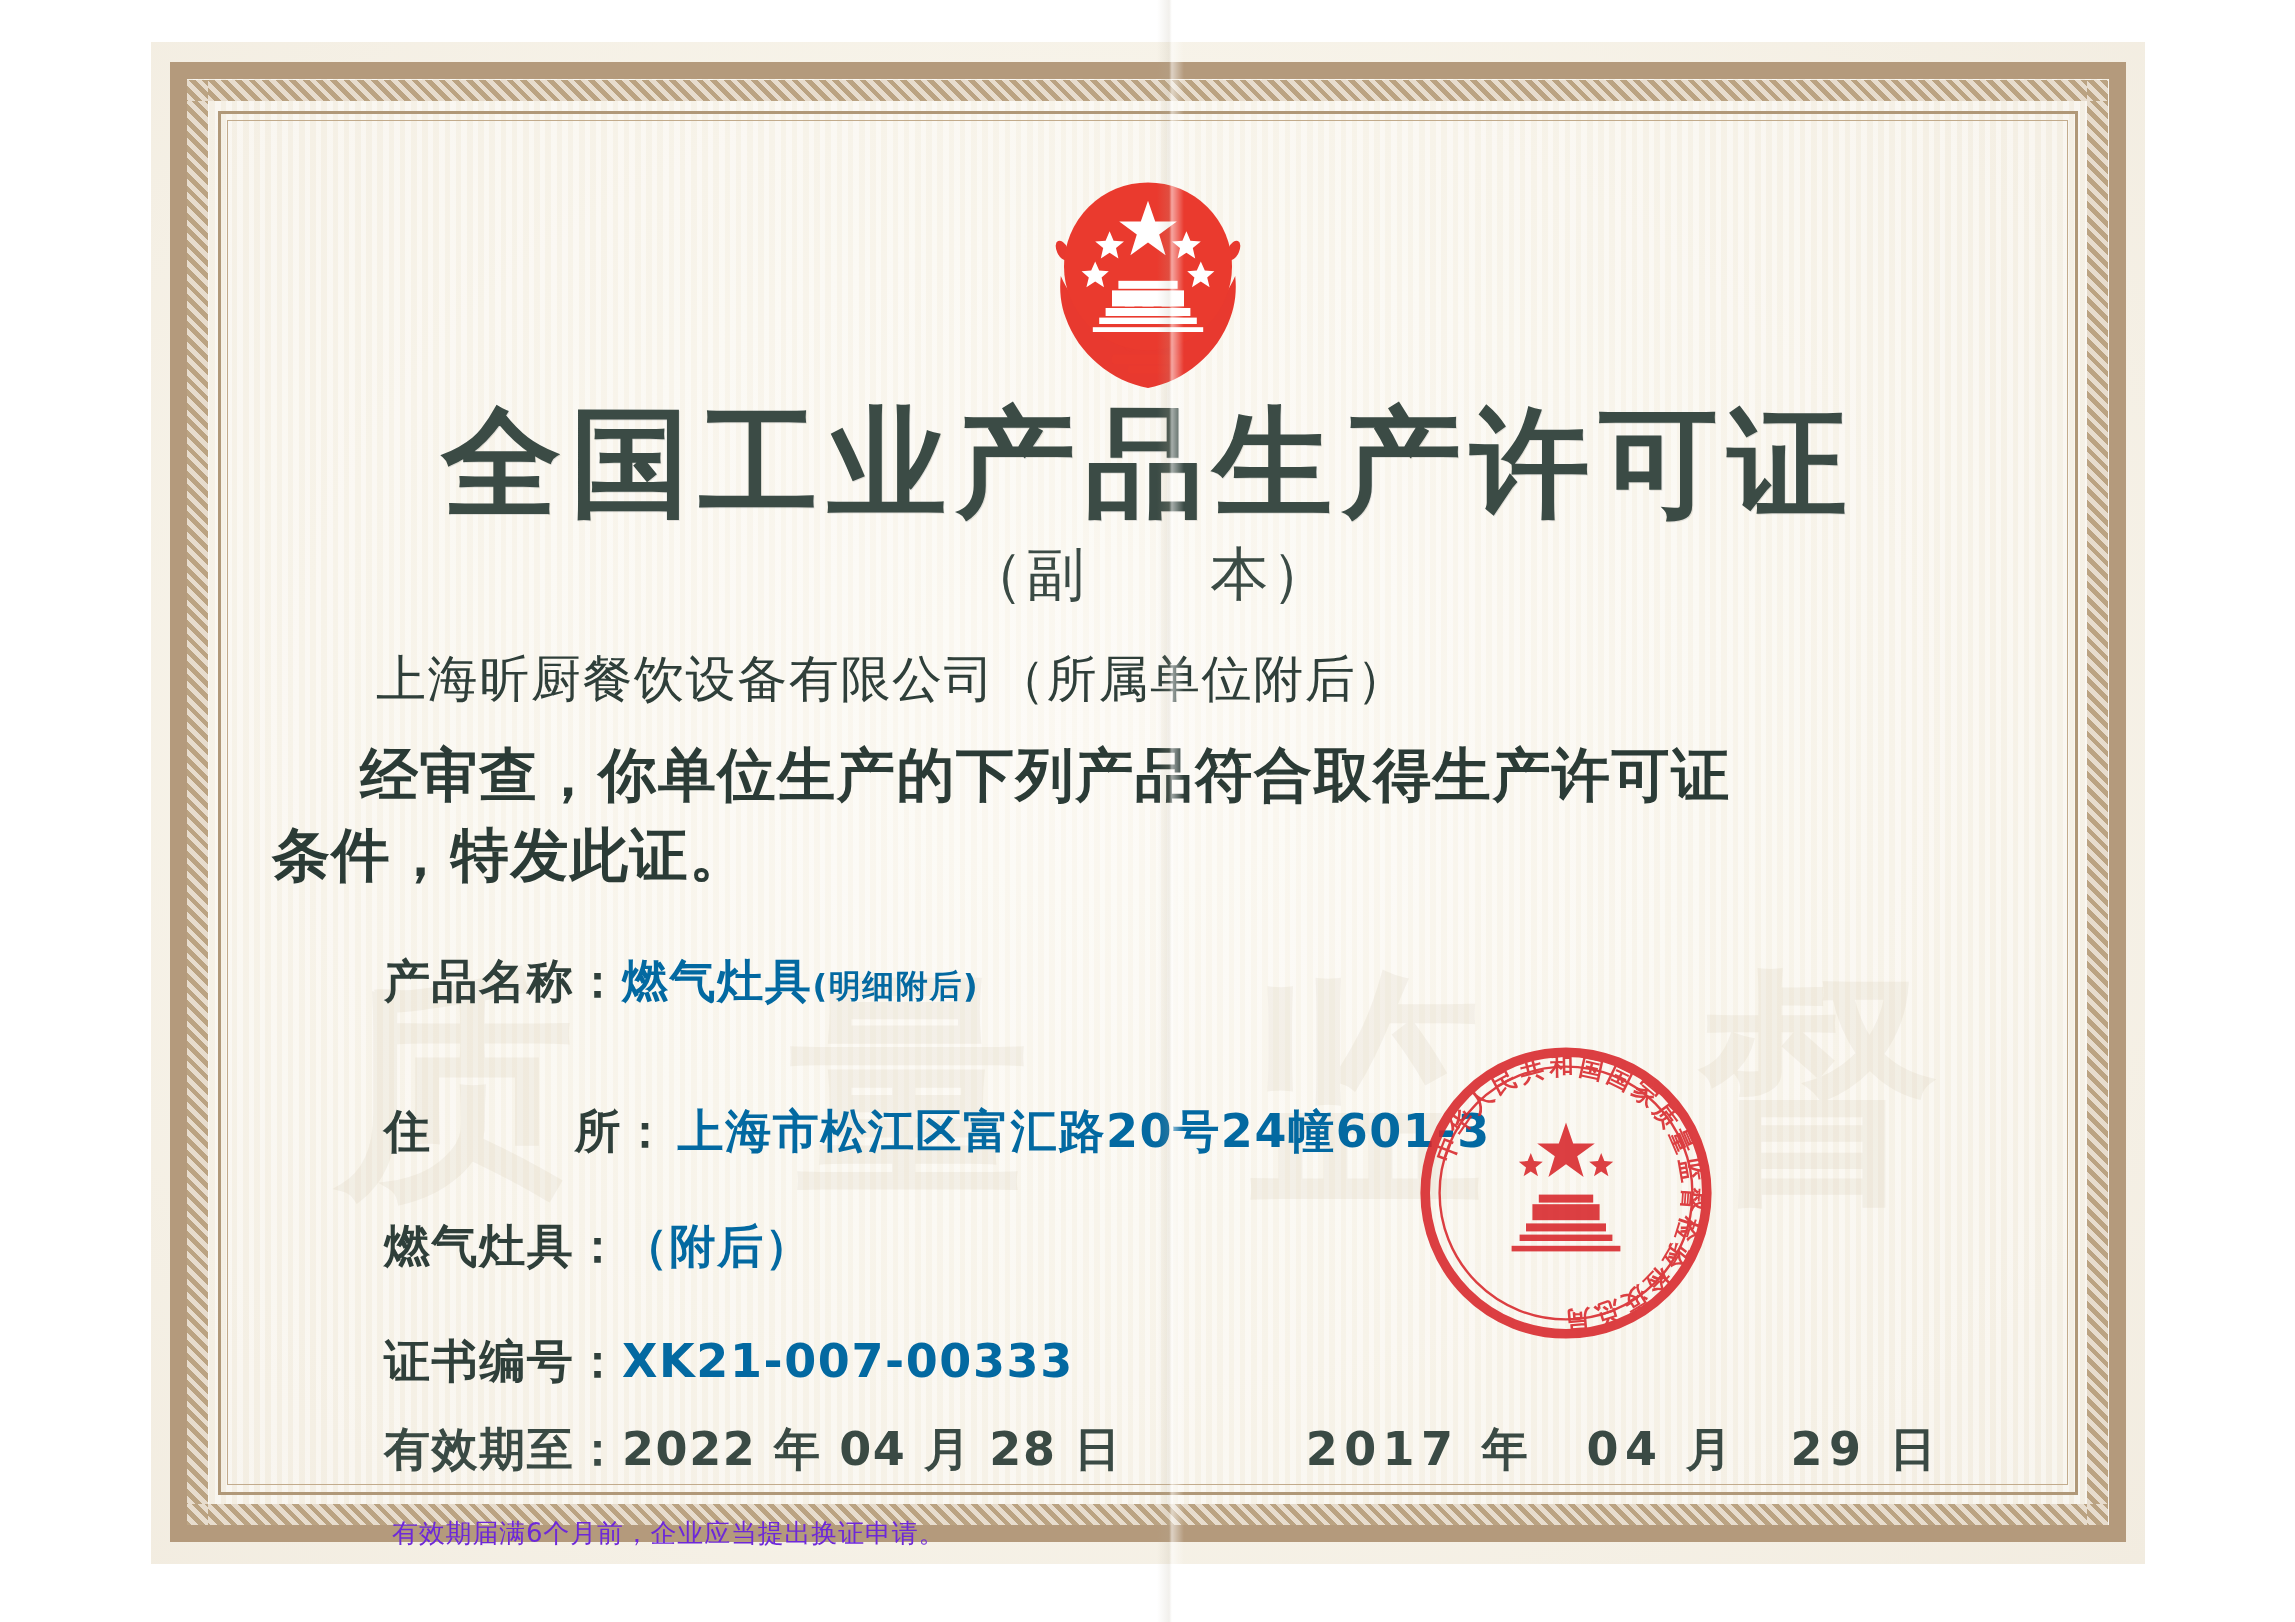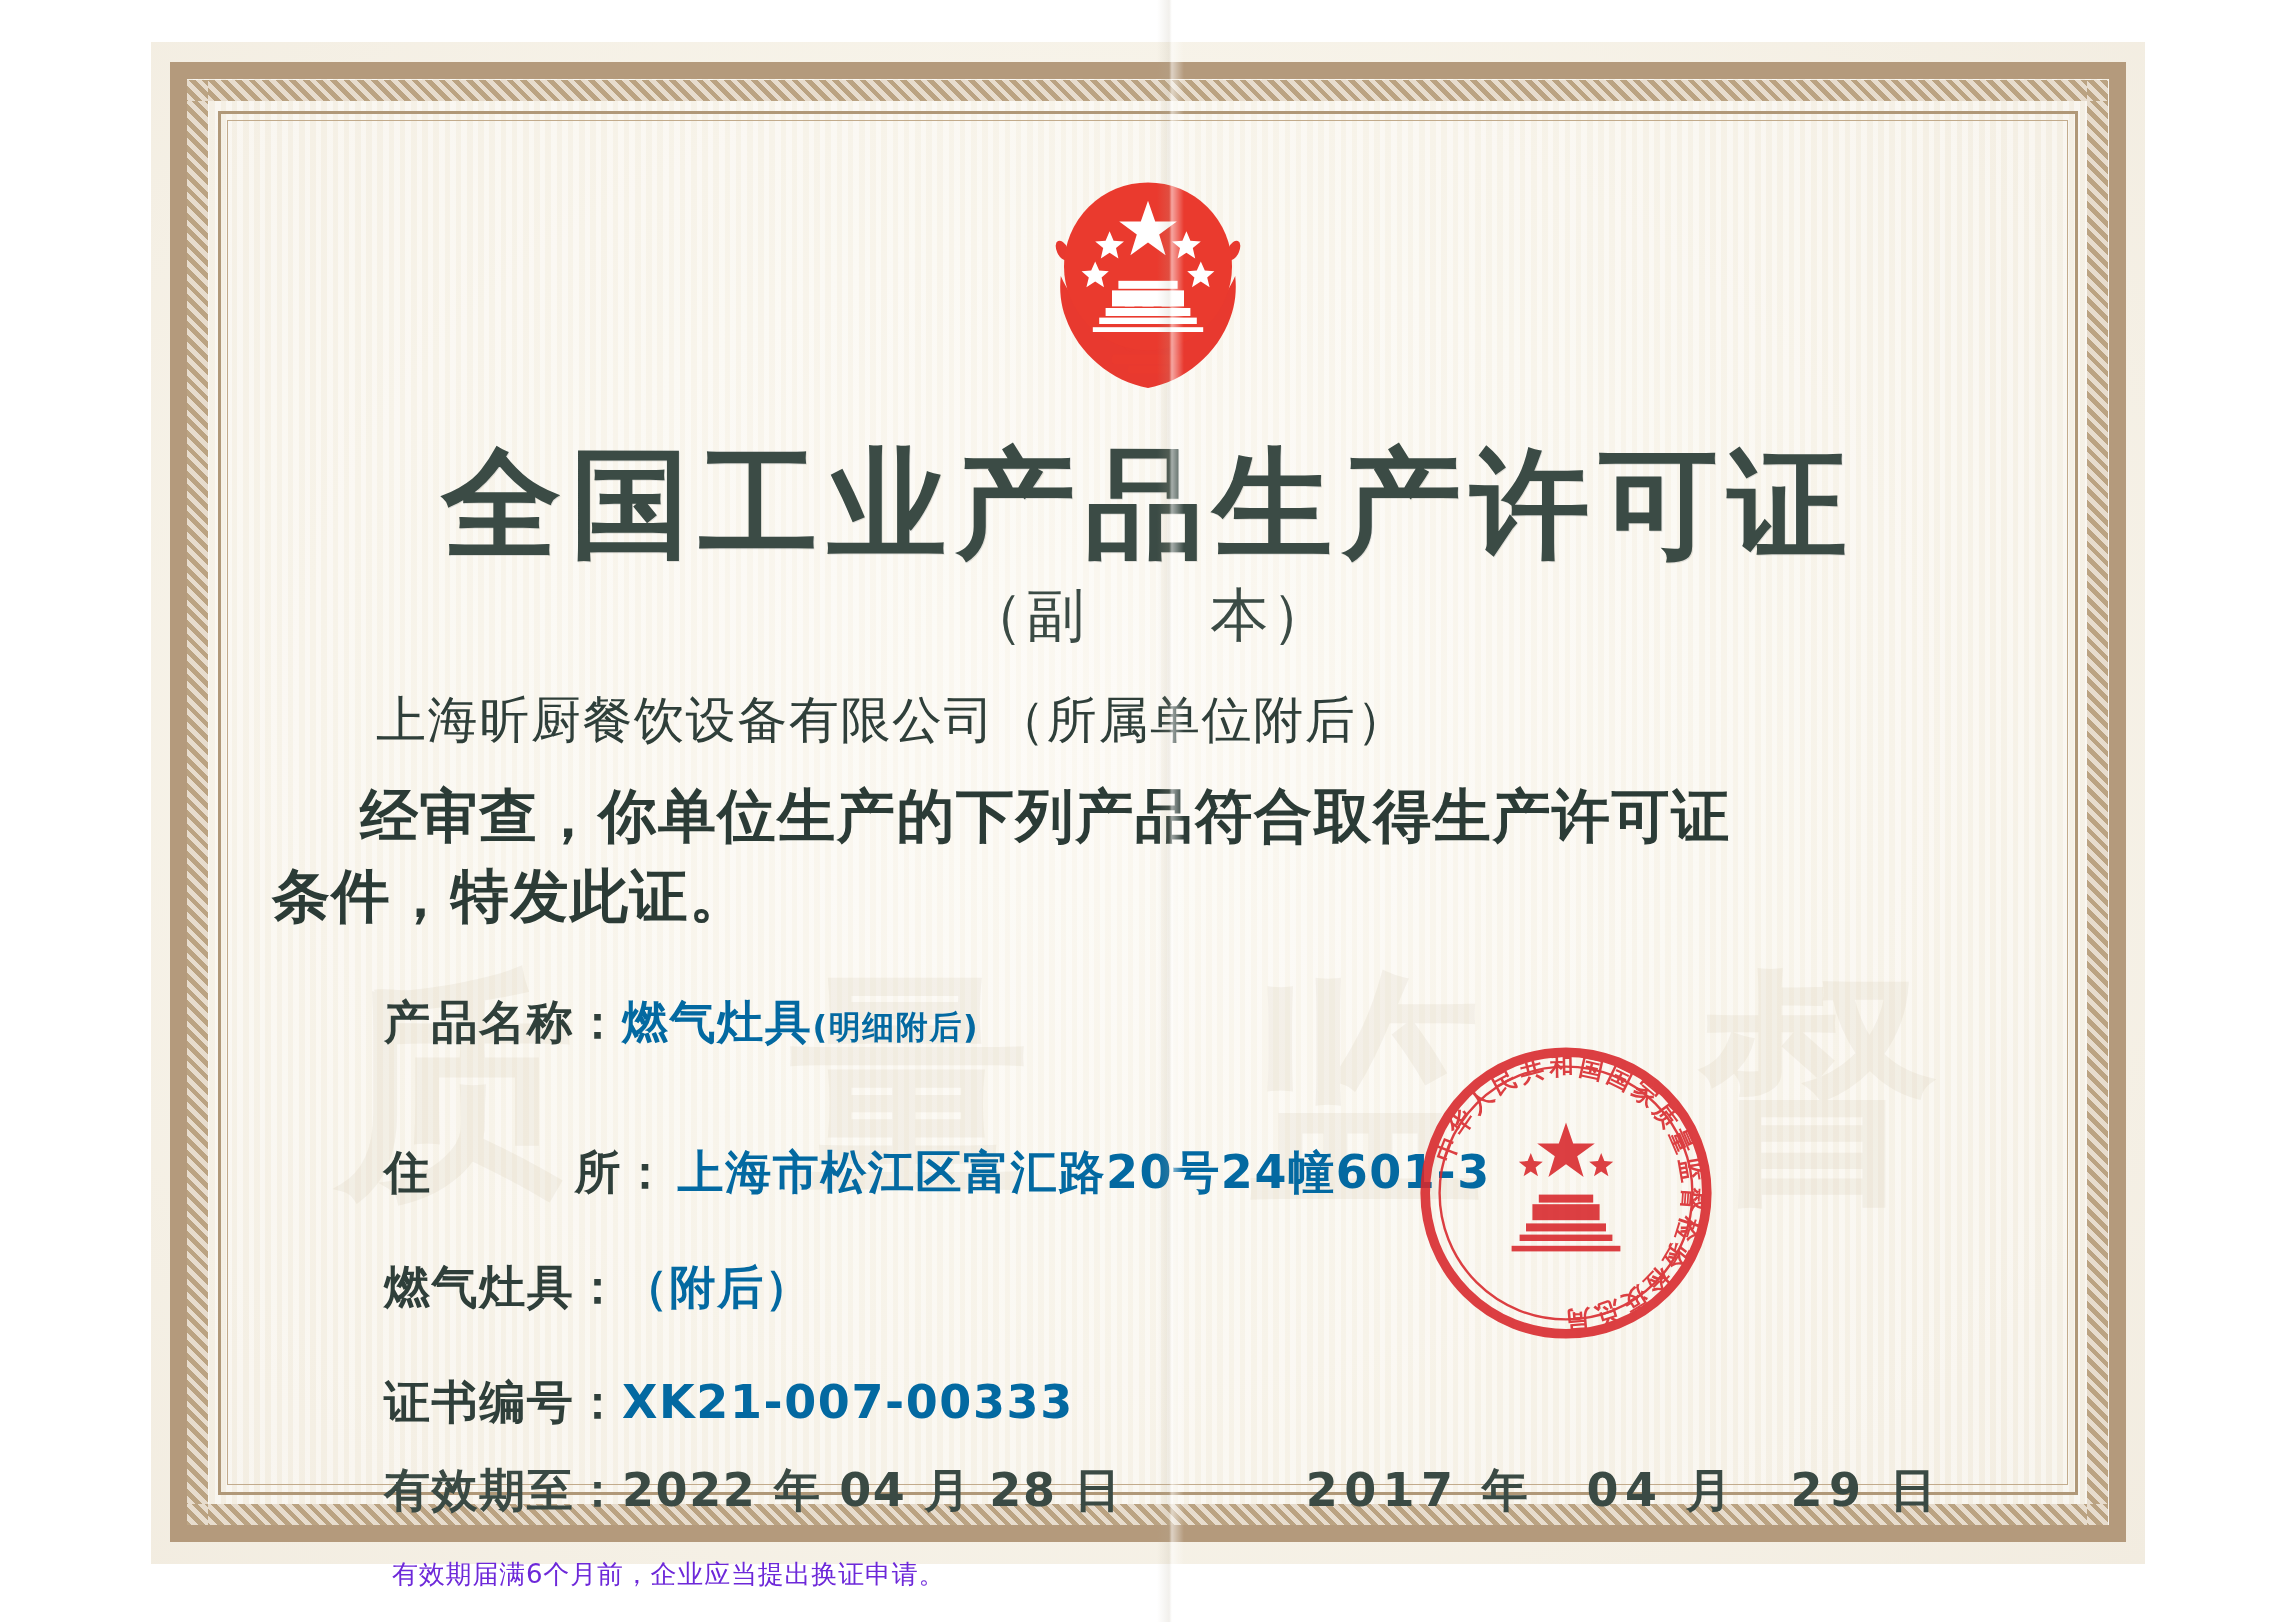--- a/index.html
+++ b/index.html
@@ -148,21 +148,21 @@
     left: 1016px;
     top: 148px;
     width: 264px;
     height: 264px;
   }
 
   
   .content {
     position: absolute;
     left: 240px;
-    top: 441px;
+    top: 400px;
     width: 1818px;
     height: 1065px;
     color: #3a4a44;
   }
 
   .title {
     text-align: center;
     font-size: 119px;
     line-height: 1.06;
     font-weight: 700;

